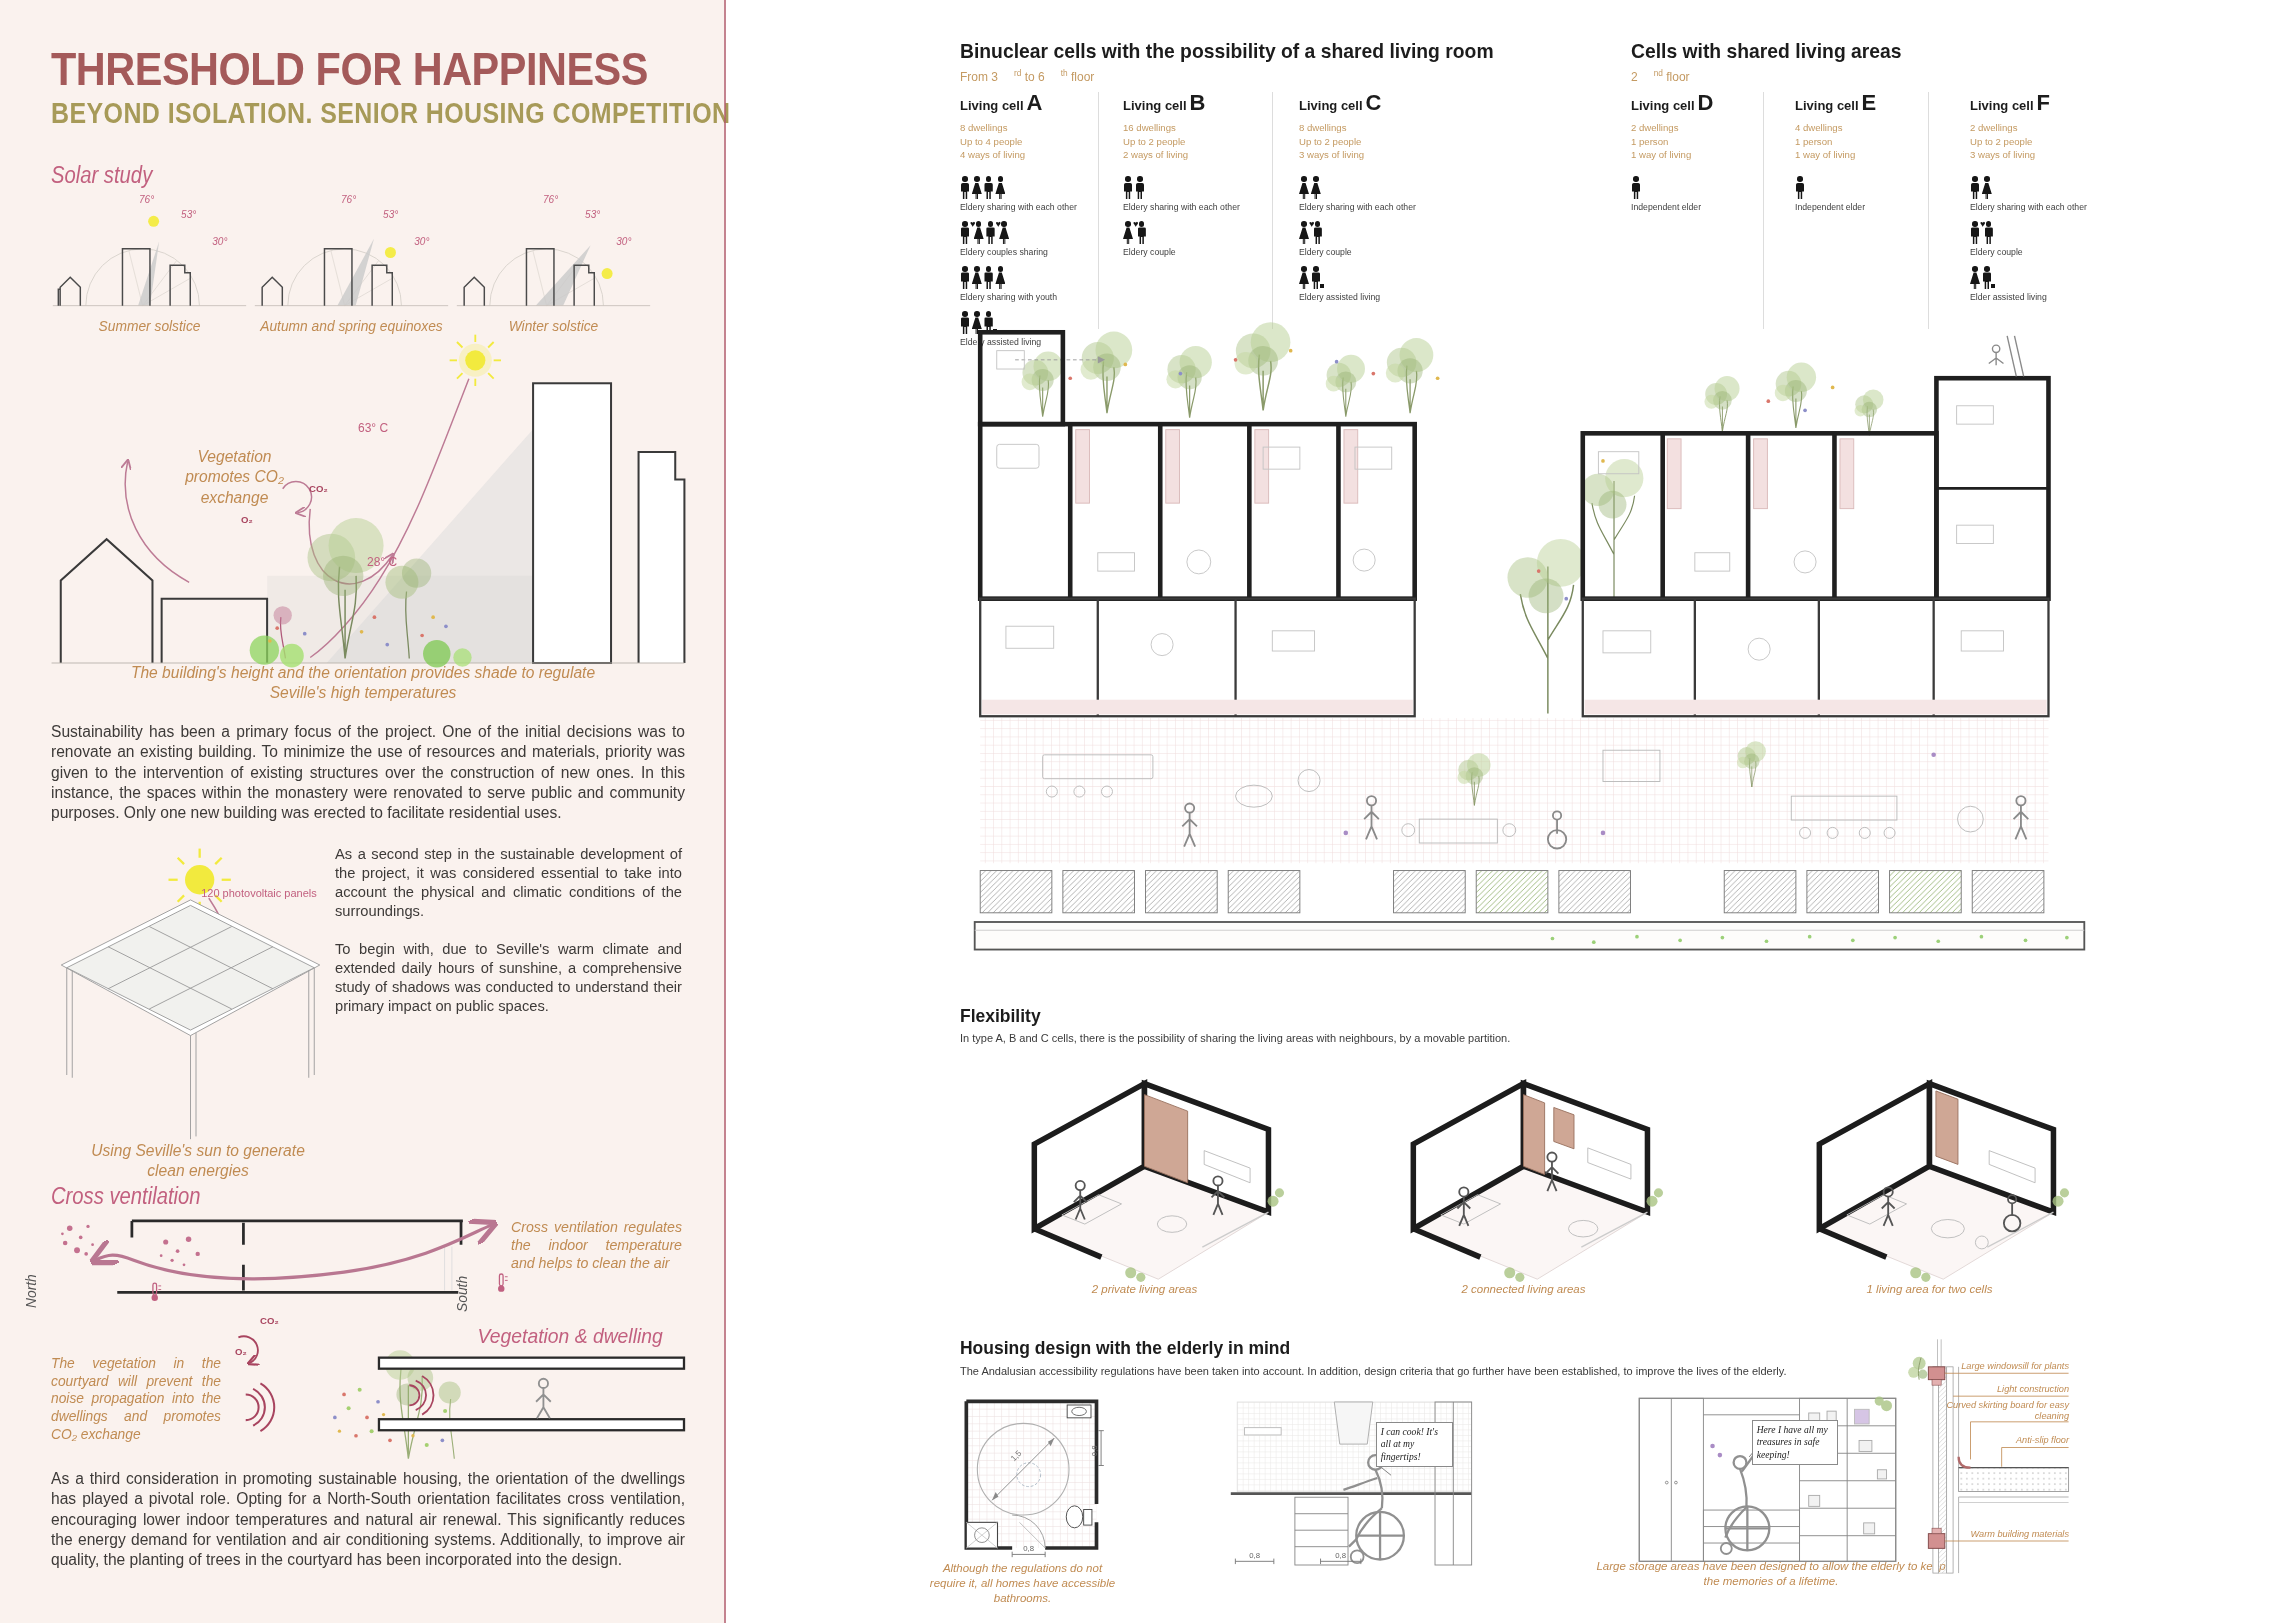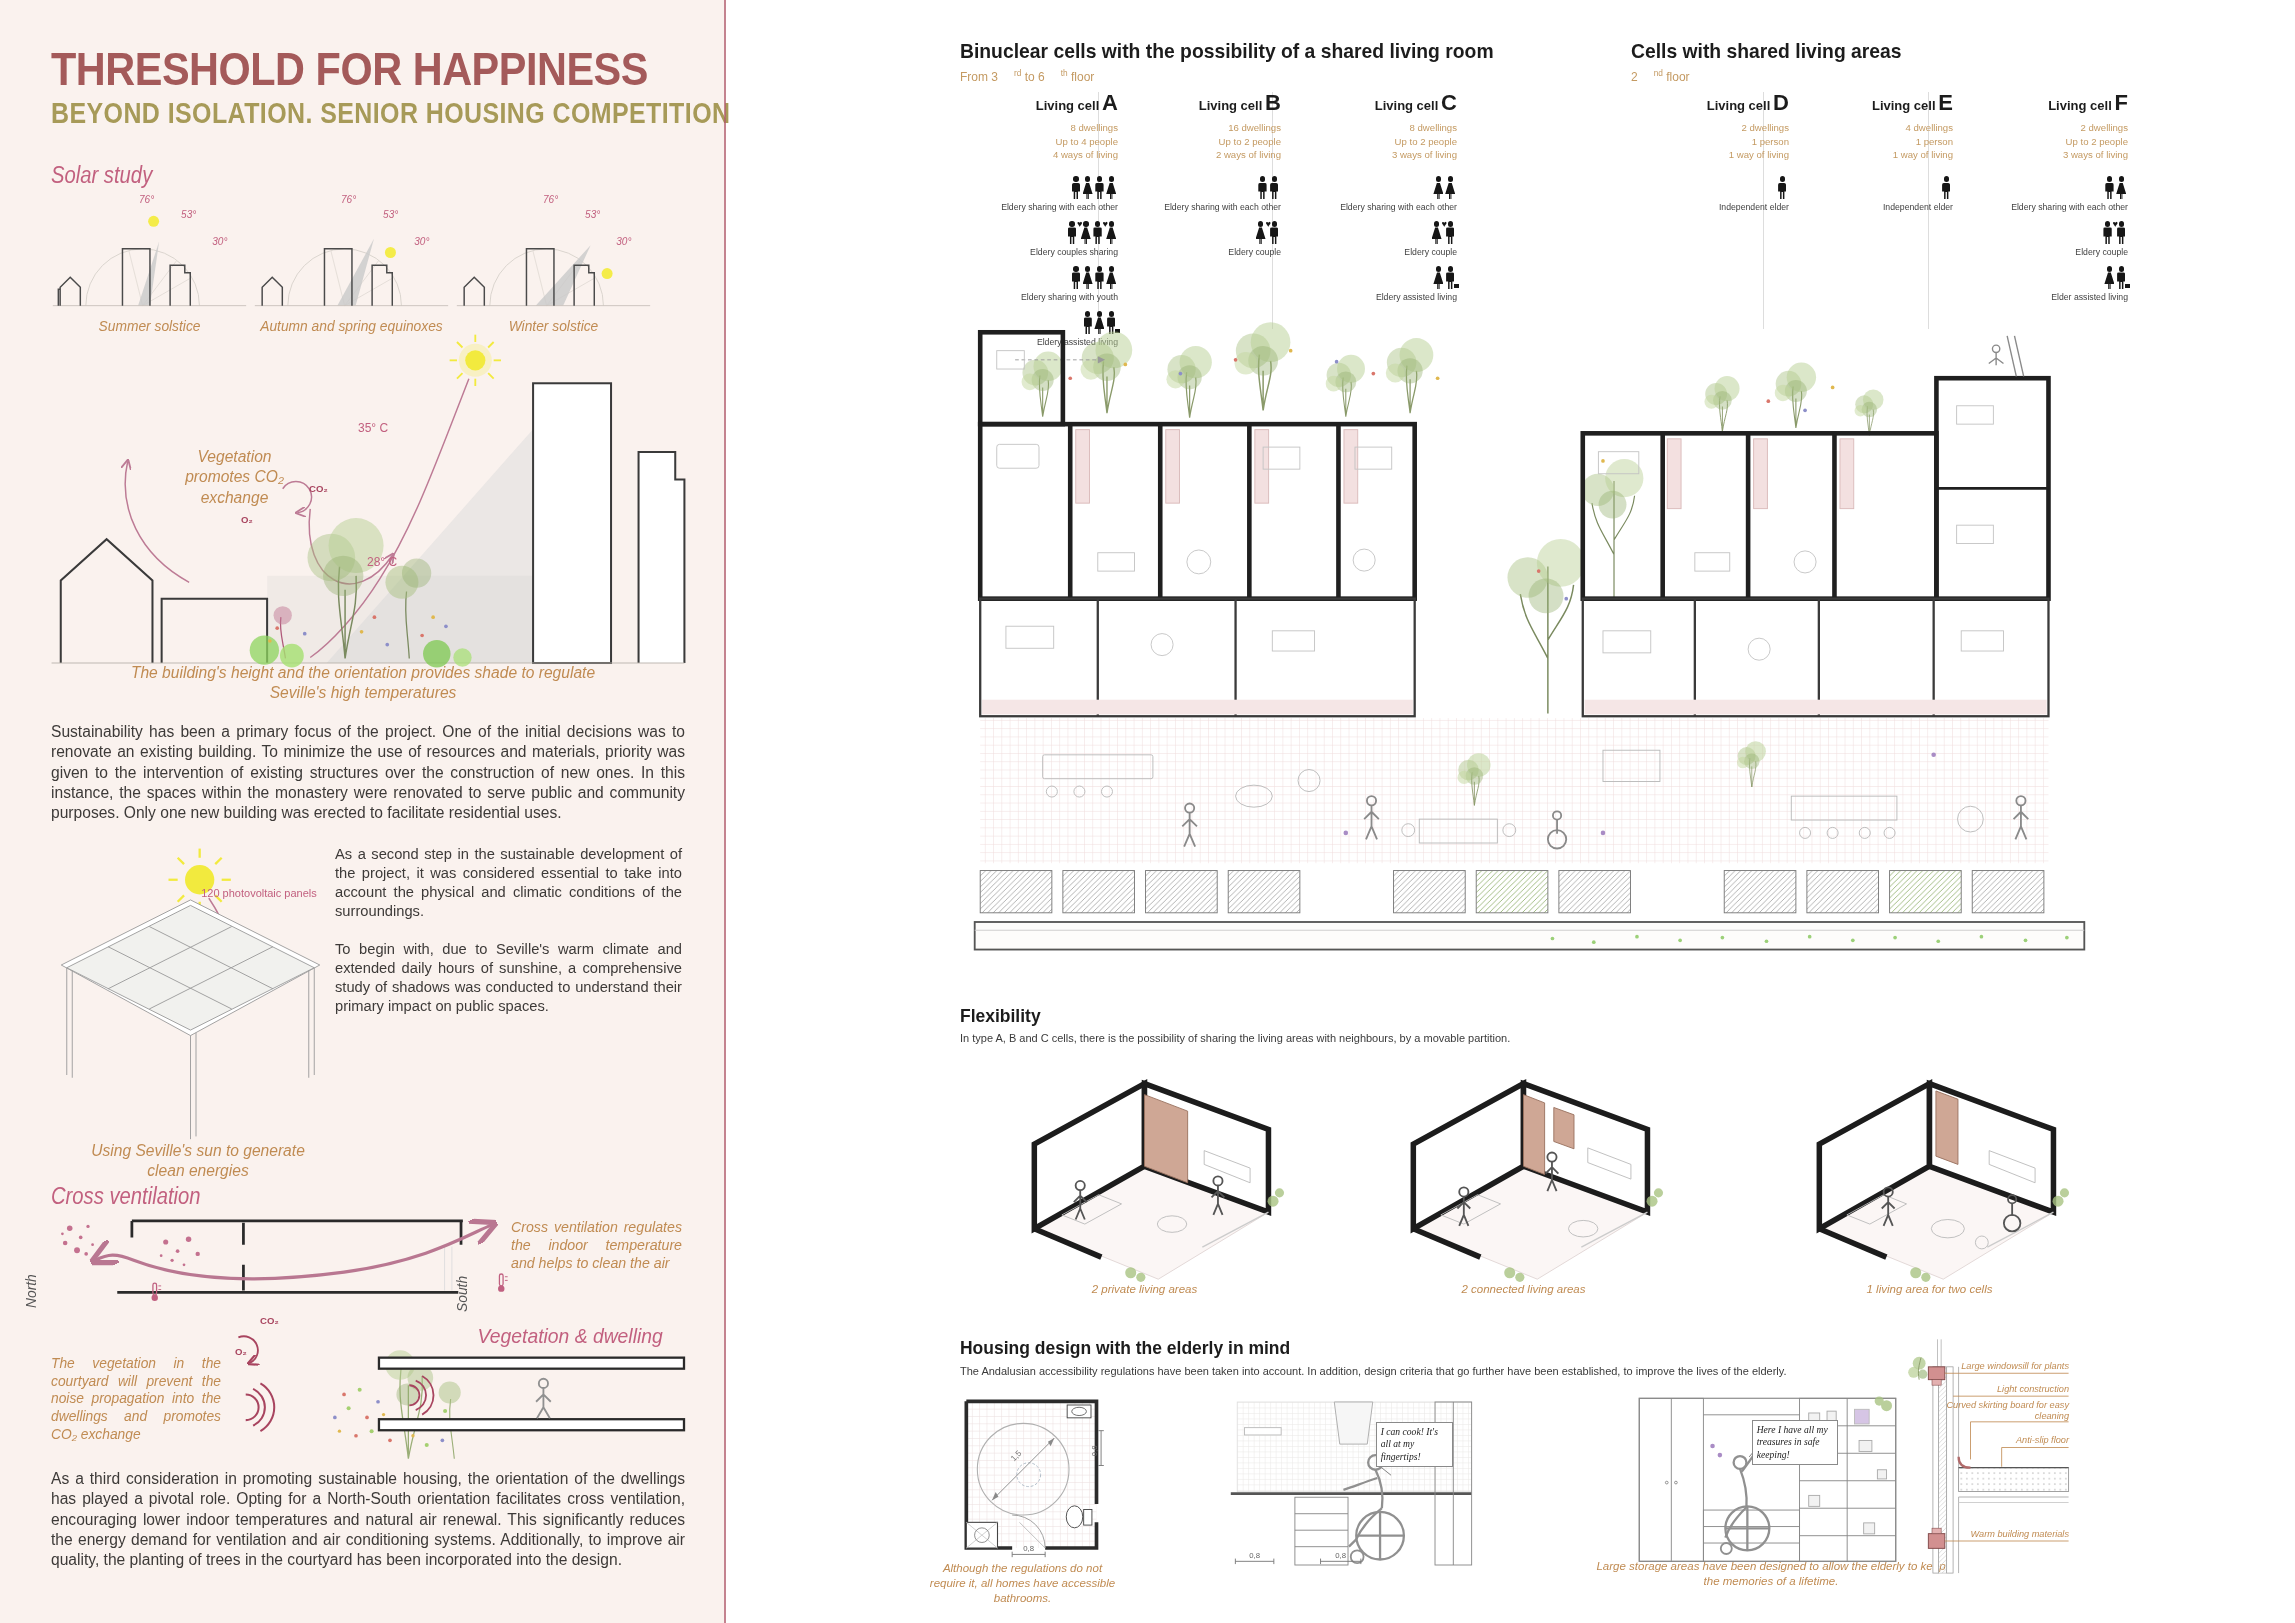--- a/index.html
+++ b/index.html
@@ -22,21 +22,21 @@
   .temp-label{color:#c2607f;font-size:12px;white-space:nowrap;}
   .gas-label{color:#a8445f;font-size:9.6px;font-weight:bold;white-space:nowrap;}
   
   .rh{font-weight:bold;color:#1c1c1c;white-space:nowrap;transform:scaleX(0.92);transform-origin:0 0;}
   .rh1{font-size:21px;}
   .rh2{font-size:19px;}
   .floor-note{color:#c49a62;font-size:12px;white-space:nowrap;}
   .floor-note sup{font-size:8.3px;padding-left:16px;}
   .rsub{color:#3a3a3a;font-size:11px;white-space:nowrap;}
   .vline{position:absolute;width:0.9px;background:#ddd;top:92px;height:237px;}
-  .cell-col{position:absolute;top:90px;width:158px;text-align:right;}
+  .cell-col{position:absolute;top:90px;width:158px;}
   .cell-title{font-size:13px;font-weight:bold;color:#1c1c1c;white-space:nowrap;}
   .cell-letter{font-size:22px;font-weight:bold;margin-left:2.8px;}
   .cell-stat{color:#c49a62;font-size:9.6px;line-height:1.45;}
   .stats{margin-top:4.6px;}
   .ways{margin-top:13.8px;}
   .way{margin-bottom:9.2px;}
   .way-icons{height:24px;}
   .way-label{font-size:8.7px;color:#3f3f3f;margin-top:1.8px;}
   
   .pp{display:inline-block;width:10px;height:23px;position:relative;margin:0 1.8px 0 0;vertical-align:bottom;}
@@ -168,21 +168,21 @@
           <circle cx="430" cy="310" r="2"></circle>
         </g>
       <g fill="#e0b84f">
           <circle cx="238" cy="326" r="2"></circle>
           <circle cx="338" cy="316" r="2"></circle>
           <circle cx="416" cy="300" r="2"></circle>
         </g>
     </g>
   </svg>
   <div class="abs tan-cap" style="left:170px;top:447px;width:129px;font-size:15.6px;">Vegetation promotes CO₂ exchange</div>
-  <div class="abs temp-label" style="left:358px;top:421px;">35° C</div>
+  <div class="abs temp-label" style="left:358px;top:421px;">63° C</div>
   <div class="abs temp-label" style="left:367px;top:555px;">28° C</div>
   <div class="abs gas-label" style="left:309px;top:483px;">CO₂</div>
   <div class="abs gas-label" style="left:241px;top:514px;">O₂</div>
   <div class="abs tan-cap" style="left:124px;top:663px;width:478px;font-size:15.6px;">The building's height and the orientation provides shade to regulate Seville's high temperatures</div>
 
   <div class="abs body-just" style="left:51px;top:722px;width:634px;">Sustainability has been a primary focus of the project. One of the initial decisions was to renovate an existing building. To minimize the use of resources and materials, priority was given to the intervention of existing structures over the construction of new ones. In this instance, the spaces within the monastery were renovated to serve public and community purposes. Only one new building was erected to facilitate residential uses.</div>
 
   <svg style="left:53px;top:852px;" width="275" height="303" viewBox="0 0 300 330">
     <defs>
       <marker id="arrp2" viewBox="0 0 10 10" refX="8" refY="5" markerWidth="7" markerHeight="7" orient="auto-start-reverse">

